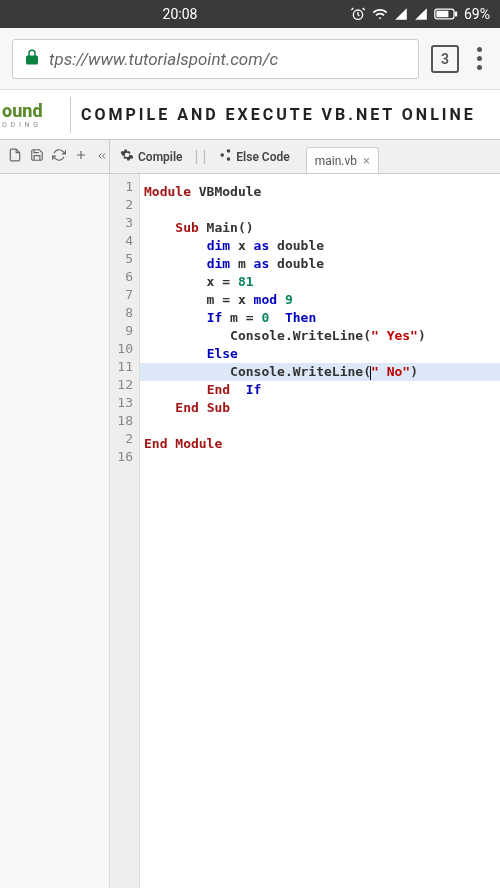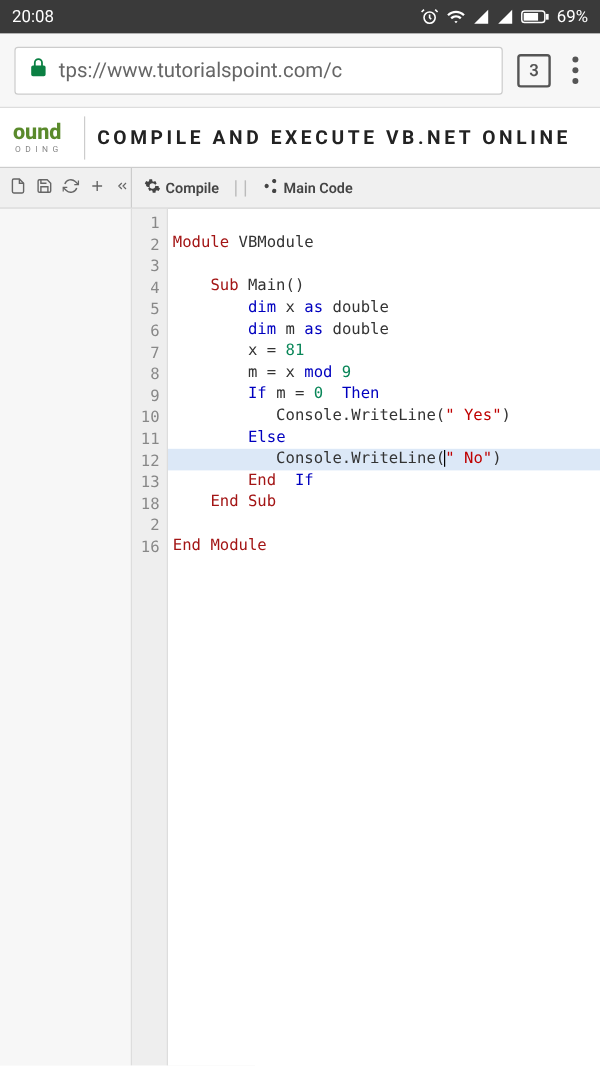--- a/index.html
+++ b/index.html
@@ -11,20 +11,21 @@
       overflow: hidden;
     }
     .status-bar {
       height: 28px;
       background: #3a3a3a;
       color: #fff;
       display: flex;
       align-items: center;
       padding: 0 10px;
       font-size: 14px;
+      text-align: center;
     }
     .status-left { flex: 1; }
     .status-right { display: flex; align-items: center; gap: 6px; }
     .status-icon { display: inline-flex; align-items: center; }
     .browser-bar {
       height: 62px;
       background: #f7f7f7;
       display: flex;
       align-items: center;
       padding: 0 12px;
@@ -38,20 +39,21 @@
       border-radius: 3px;
       height: 40px;
       display: flex;
       align-items: center;
       padding: 0 10px;
       gap: 8px;
       font-size: 17px;
       color: #666;
       overflow: hidden;
       white-space: nowrap;
+      font-style: italic;
     }
     .lock-icon { color: #0b8043; }
     .tab-count {
       width: 28px;
       height: 28px;
       border: 2px solid #555;
       border-radius: 3px;
       display: flex;
       align-items: center;
       justify-content: center;
@@ -75,21 +77,20 @@
       height: 50px;
       border-bottom: 1px solid #ccc;
     }
     .logo-frag {
       width: 60px;
       padding-left: 2px;
       color: #5a8a2c;
       font-weight: 800;
       font-size: 18px;
       letter-spacing: 0px;
-      text-align: center;
     }
     .logo-sub {
       font-size: 7px;
       color: #888;
       letter-spacing: 1px;
       font-weight: 400;
     }
     .header-divider {
       width: 1px;
       height: 36px;
@@ -175,24 +176,25 @@
       color: #888;
       text-align: right;
       padding: 4px 6px 4px 4px;
       user-select: none;
       border-right: 1px solid #ddd;
       min-width: 30px;
     }
     .gutter div { height: 18px; }
     .code-lines {
       flex: 1;
-      padding: 20px 0;
+      padding: 9px 0;
       position: relative;
       white-space: pre;
       color: #333;
+      font-weight: bold;
     }
     .code-line {
       height: 18px;
       padding-left: 4px;
     }
     .hl { background: #dce8f7; }
     .kw-blue { color: #0000bf; }
     .kw-red { color: #a31515; }
     .num { color: #098658; }
     .str-red { color: #bf0000; }
@@ -300,21 +302,25 @@
             <path d="M12 8a4 4 0 100 8 4 4 0 000-8zm9 4a9 9 0 01-.2 1.9l2.1 1.6-2 3.5-2.5-1a7 7 0 01-1.6.9l-.4 2.6h-4l-.4-2.6a7 7 0 01-1.6-.9l-2.5 1-2-3.5 2.1-1.6A9 9 0 013 12c0-.6.1-1.3.2-1.9L1.1 8.5l2-3.5 2.5 1c.5-.4 1-.7 1.6-.9L7.6 2.5h4l.4 2.6c.6.2 1.1.5 1.6.9l2.5-1 2 3.5-2.1 1.6c.1.6.2 1.3.2 1.9z"></path>
           </svg></span>
       <span>Compile</span>
     </div>
     <span class="tb-sep">|</span>
     <span class="tb-sep">|</span>
     <div class="tb-btn">
       <span><svg width="14" height="14" viewBox="0 0 24 24" fill="#444">
             <path d="M18 8a3 3 0 10-2.83-4H15a3 3 0 00.17 2L8.9 9.5a3 3 0 100 5l6.27 3.5A3 3 0 1018 16a3 3 0 00-2.83 2l-6.27-3.5a3 3 0 000-5L15.17 6A3 3 0 0018 8z"></path>
           </svg></span>
-      <span>Main Code</span>
+      <span>Else Code</span>
+    </div>
+    <div class="file-tab">
+      <span>main.vb</span>
+      <span class="close-x">×</span>
     </div>
   </div>
 </div>
 
 <div class="editor-area">
   <div class="left-panel"></div>
   <div class="code-panel">
     <div class="gutter" id="gutter">
         <div>1</div>
         <div>2</div>

